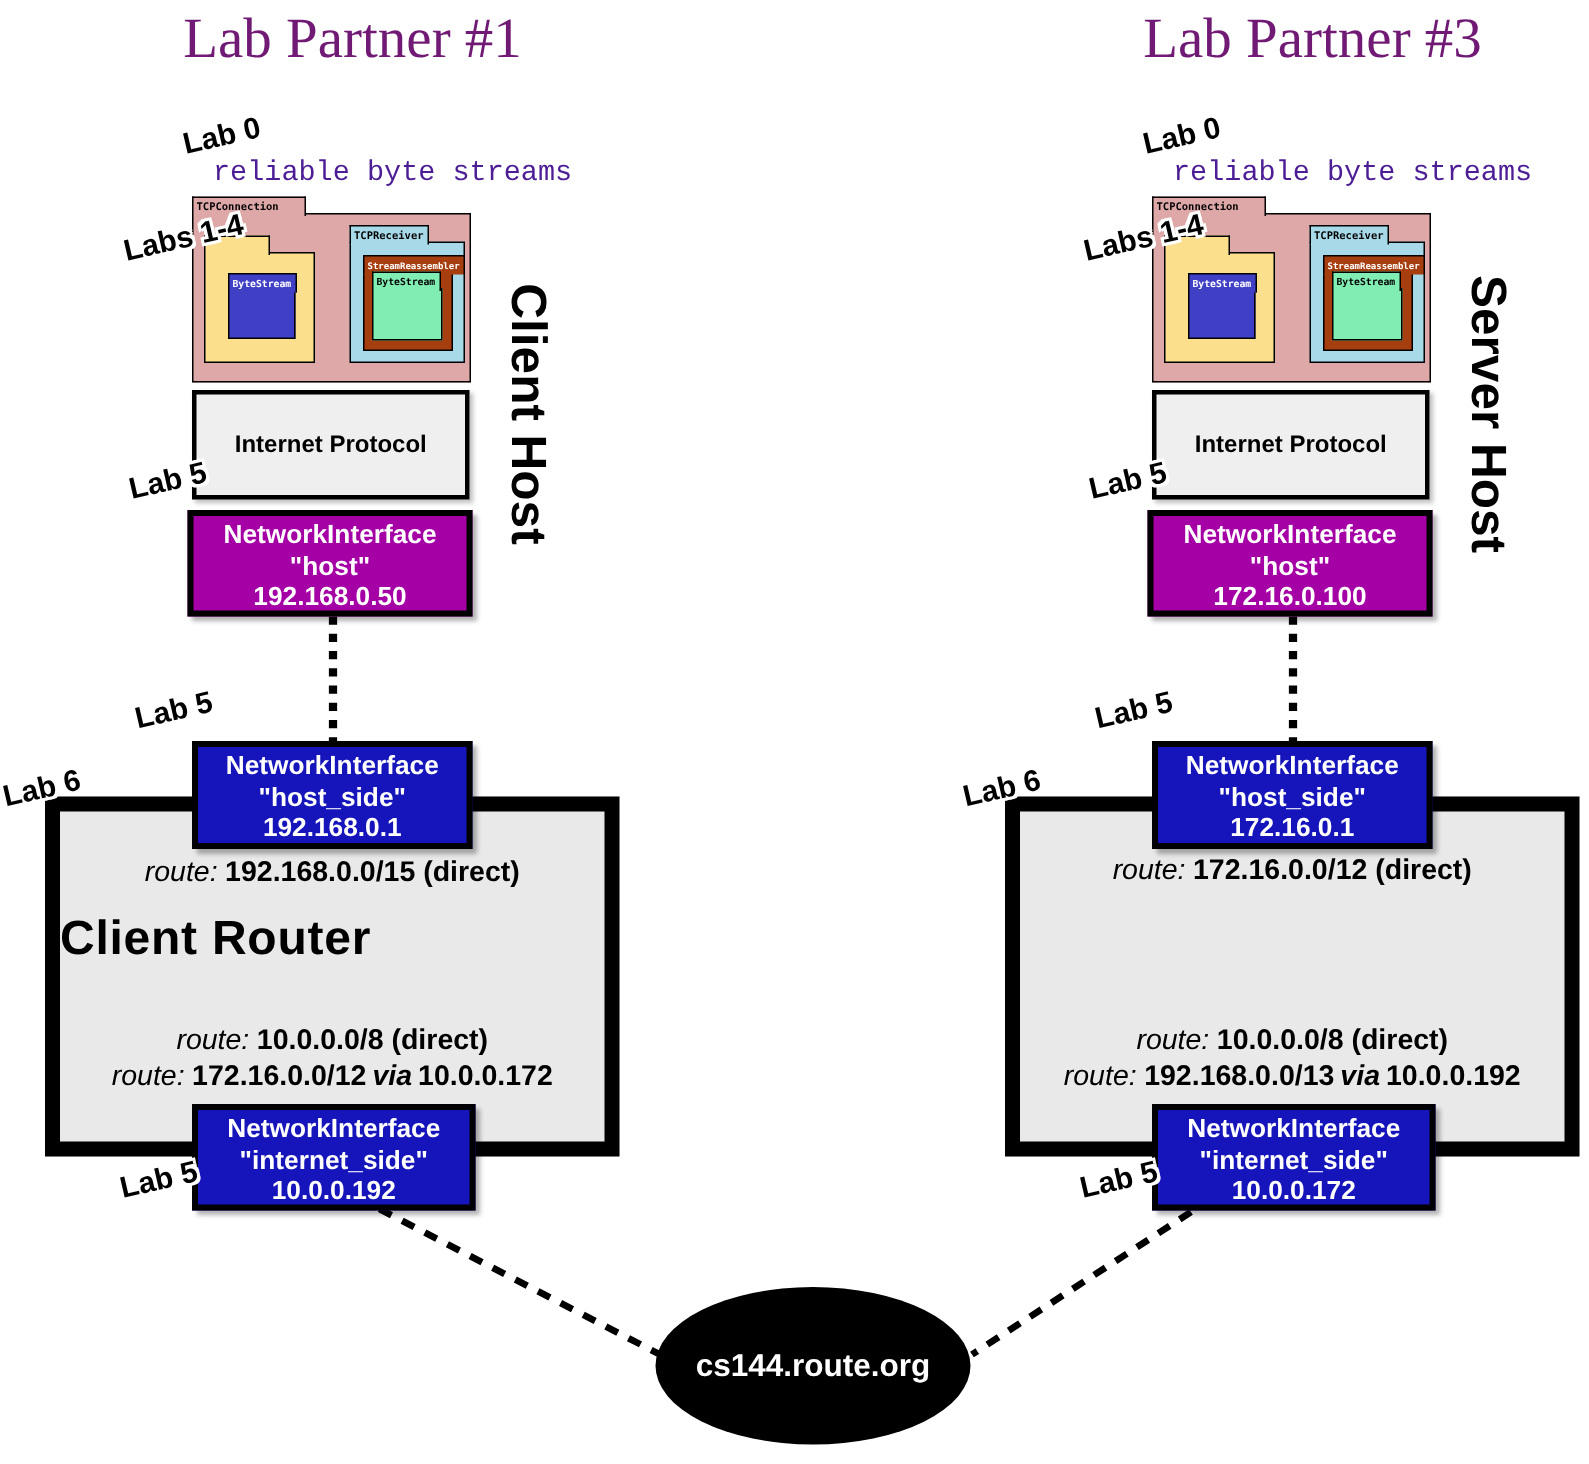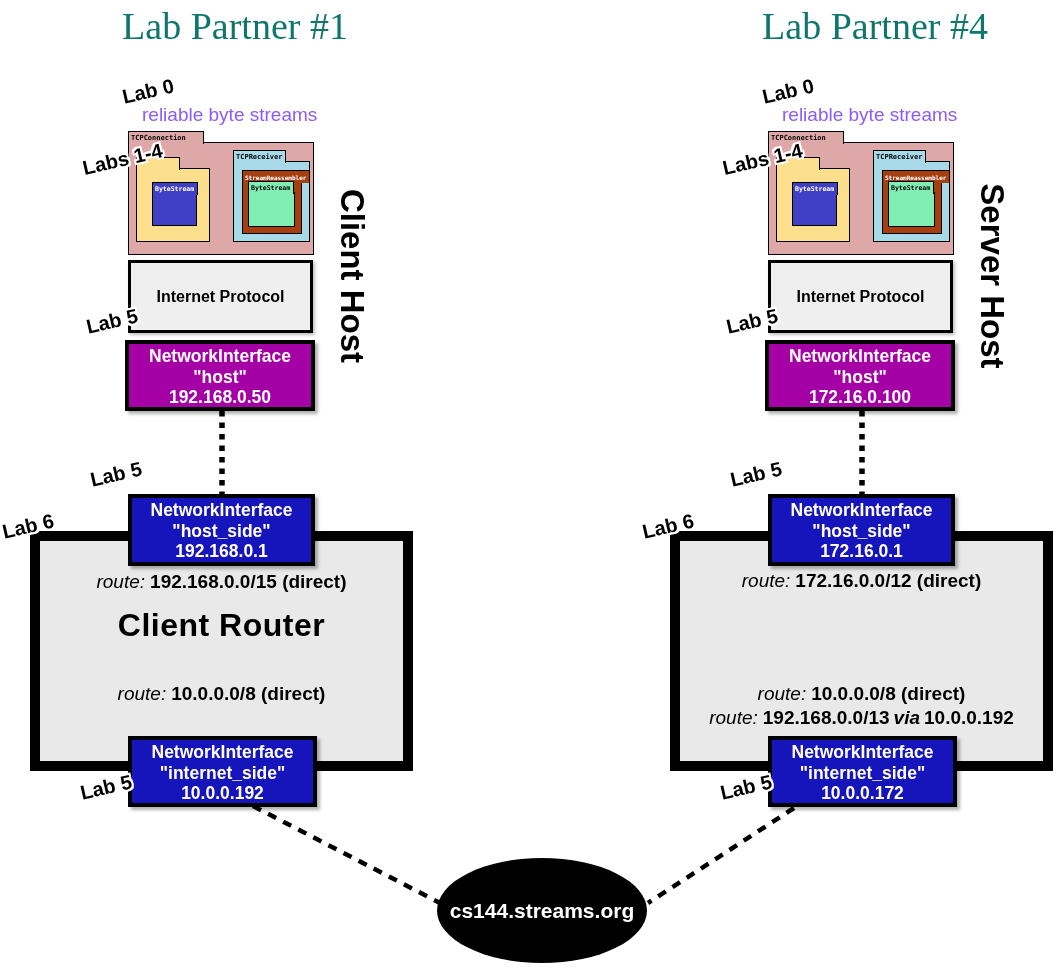--- a/index.html
+++ b/index.html
@@ -1,25 +1,25 @@
 <!DOCTYPE html>
 <html><head>
 <meta charset="utf-8">
 <style>
   html,body{margin:0;padding:0;background:#fff;}
   #stage{position:relative;width:1059px;height:976px;background:#fff;
          font-family:"Liberation Sans",sans-serif;overflow:hidden;}
   .col{position:absolute;top:0;width:420px;height:976px;}
   .title{position:absolute;left:50px;top:4px;width:370px;text-align:center;
-         font-family:"Liberation Serif",serif;font-size:38px;color:#0f766e;}
+         font-family:"Liberation Serif",serif;font-size:38px;color:#701a75;}
   .lab-callout{position:absolute;font-weight:bold;font-size:20px;color:#000;
        transform:rotate(-13deg);white-space:nowrap;z-index:30;
        text-shadow:-2px -2px 0 #fff,2px -2px 0 #fff,-2px 2px 0 #fff,2px 2px 0 #fff,
                    0 -2px 0 #fff,0 2px 0 #fff,-2px 0 0 #fff,2px 0 0 #fff;}
-  .caption{position:absolute;font-family:Liberation Sans, sans-serif;font-size:19px;color:#8b5cf6;white-space:nowrap;}
+  .caption{position:absolute;font-family:Liberation Mono, monospace;font-size:19px;color:#4c1d95;white-space:nowrap;}
   
   .folder{position:absolute;}
   .folder .tab{position:absolute;top:0;left:0;height:13px;border:1.5px solid #000;border-bottom:none;
        padding:1px 3px 0 2px;font-family:"DejaVu Sans Mono",monospace;font-weight:bold;
        font-size:7px;line-height:11px;white-space:nowrap;z-index:2;box-sizing:border-box;}
   .folder .fbody{position:absolute;left:0;right:0;top:11px;bottom:0;border:1.5px solid #000;box-sizing:border-box;z-index:1;}
   .vhost{position:absolute;left:253px;top:258px;width:200px;height:36px;
          transform:rotate(90deg);transform-origin:center;text-align:center;
          font-weight:bold;font-size:33px;white-space:nowrap;letter-spacing:0px;}
   .ipbox{position:absolute;left:128px;top:260px;width:179px;height:67px;border:3px solid #000;
@@ -31,21 +31,21 @@
   .iface.magenta{background:#a500a5;left:125px;top:340px;width:182px;height:61px;}
   .iface.blue-hs{background:#1515bb;left:128px;top:494px;width:179px;height:62px;}
   .iface.blue-is{background:#1515bb;left:128px;top:736px;width:181px;height:61px;}
   .router{position:absolute;left:30px;top:531px;width:363px;height:220px;
           border:10px solid #000;background:#e9e9e9;z-index:5;}
   .route-line{position:absolute;width:100%;text-align:center;font-size:19px;white-space:nowrap;}
   .rlabel{font-style:italic;font-weight:normal;margin-right:5px;text-align:center;}
   .rval{font-weight:bold;}
   .rvia{font-style:italic;font-weight:bold;margin:0 4px;}
   .rgw{font-weight:bold;}
-  .router-name{position:absolute;top:66px;width:100%;text-align:center;
+  .router-name{position:absolute;top:66px;width:100%;text-align:left;
                font-weight:bold;font-size:32px;letter-spacing:0.5px;}
   #cloud{position:absolute;left:437px;top:858px;width:210px;height:105px;background:#000;
          border-radius:50%;display:flex;align-items:center;justify-content:center;
          color:#fff;font-weight:bold;font-size:21px;z-index:10;}
   #wires{position:absolute;left:0;top:0;width:1059px;height:976px;z-index:4;pointer-events:none;}
 </style>
 </head>
 <body>
 
 <div id="stage">
@@ -103,38 +103,41 @@
     <div class="lab-callout" style="left:2px;top:515px;">Lab 6</div>
 
     <div class="router">
       <div class="route-line" style="top:30px;">
         <span class="rlabel">route:</span><span class="rval">192.168.0.0/15 (direct)</span>
       </div>
       <div class="router-name">Client Router</div>
       <div class="route-line" style="top:142px;">
         <span class="rlabel">route:</span><span class="rval">10.0.0.0/8 (direct)</span>
       </div>
+      <div class="route-line" style="top:166px;">
+        <span class="rlabel">route:</span><span class="rval">172.16.0.0/12</span><span class="rvia">via</span><span class="rgw">10.0.0.172</span>
+      </div>
     </div>
 
     <div class="iface blue-hs">
       <div>NetworkInterface</div>
       <div>"host_side"</div>
       <div>192.168.0.1</div>
     </div>
 
     <div class="iface blue-is">
       <div>NetworkInterface</div>
       <div>"internet_side"</div>
       <div>10.0.0.192</div>
     </div>
     <div class="lab-callout" style="left:80px;top:776px;">Lab 5</div>
   </div>
 
   <div class="col" style="left:640px;">
-    <div class="title">Lab Partner #4</div>
+    <div class="title">Lab Partner #3</div>
     <div class="lab-callout" style="left:122px;top:80px;">Lab 0</div>
     <div class="caption" style="left:142px;top:104px;">reliable byte streams</div>
 
     <div class="folder" style="left:128px;top:131px;width:186px;height:124px;">
       <div class="tab" style="background:#dfa8a8;width:76px;">TCPConnection</div>
       <div class="fbody" style="background:#dfa8a8;"></div>
       <div class="folder" style="left:8px;top:26px;width:74px;height:85px;">
         <div class="tab" style="background:#fbdf8d;width:44px;"></div>
         <div class="fbody" style="background:#fbdf8d;"></div>
         <div class="folder" style="left:16px;top:25px;width:45px;height:44px;">
@@ -191,16 +194,16 @@
 
     <div class="iface blue-is">
       <div>NetworkInterface</div>
       <div>"internet_side"</div>
       <div>10.0.0.172</div>
     </div>
     <div class="lab-callout" style="left:80px;top:776px;">Lab 5</div>
   </div>
 
   <div id="cloud">
-    <span>cs144.streams.org</span>
+    <span>cs144.route.org</span>
   </div>
 
 </div>
 
 </body></html>

